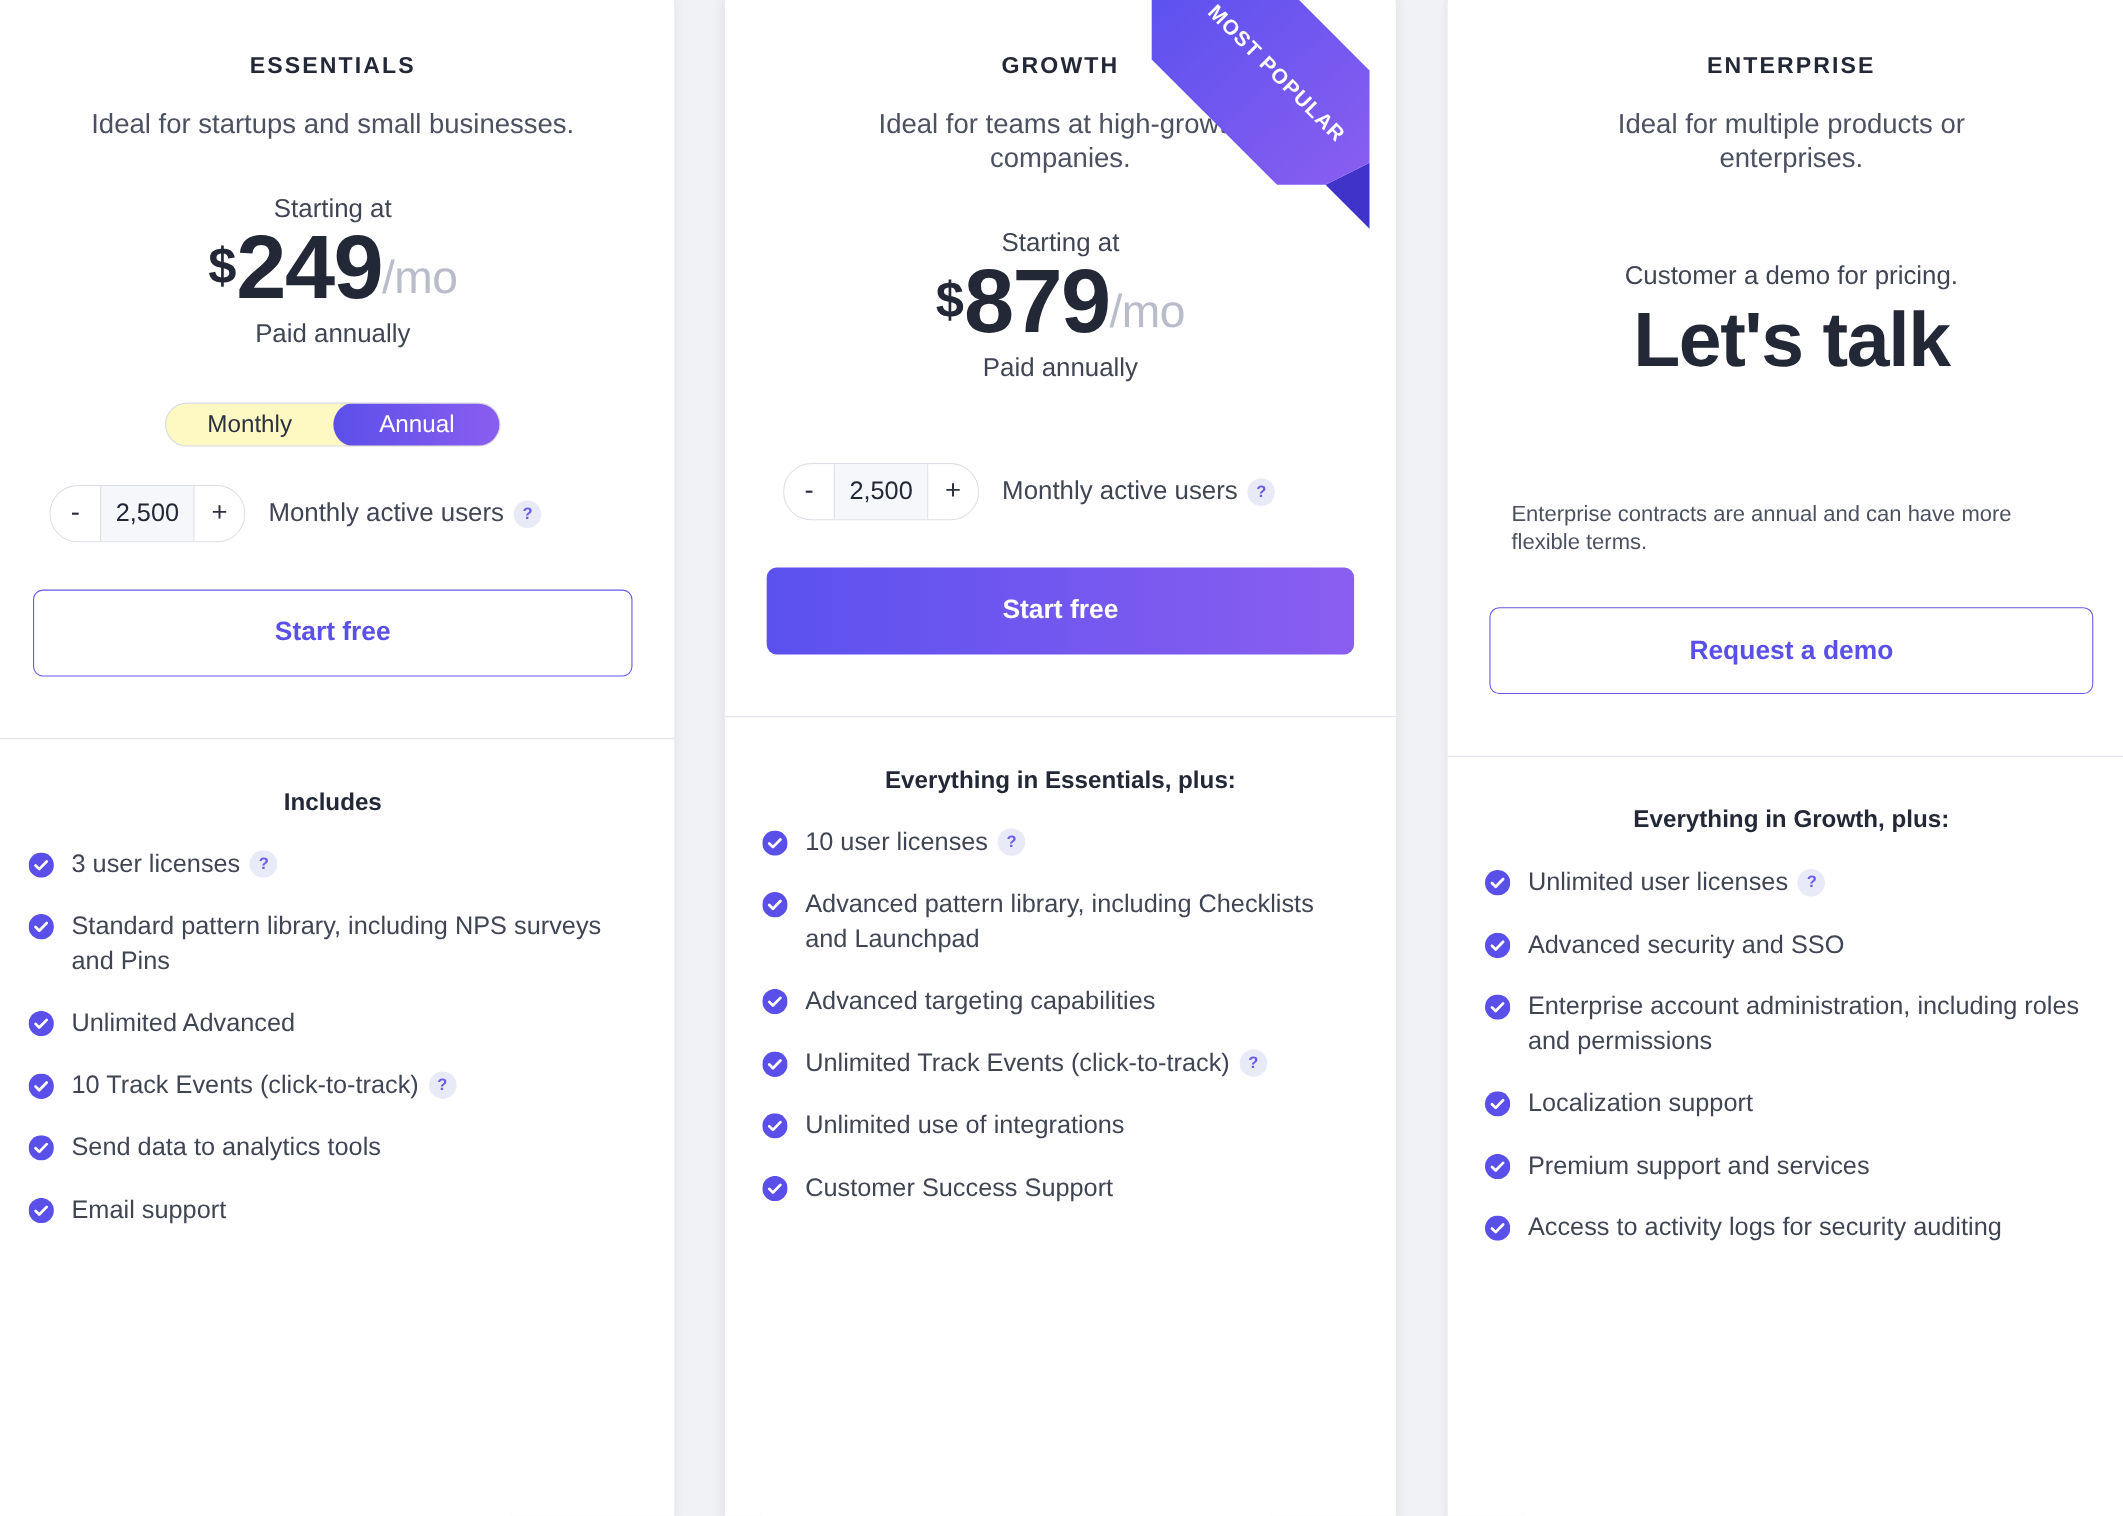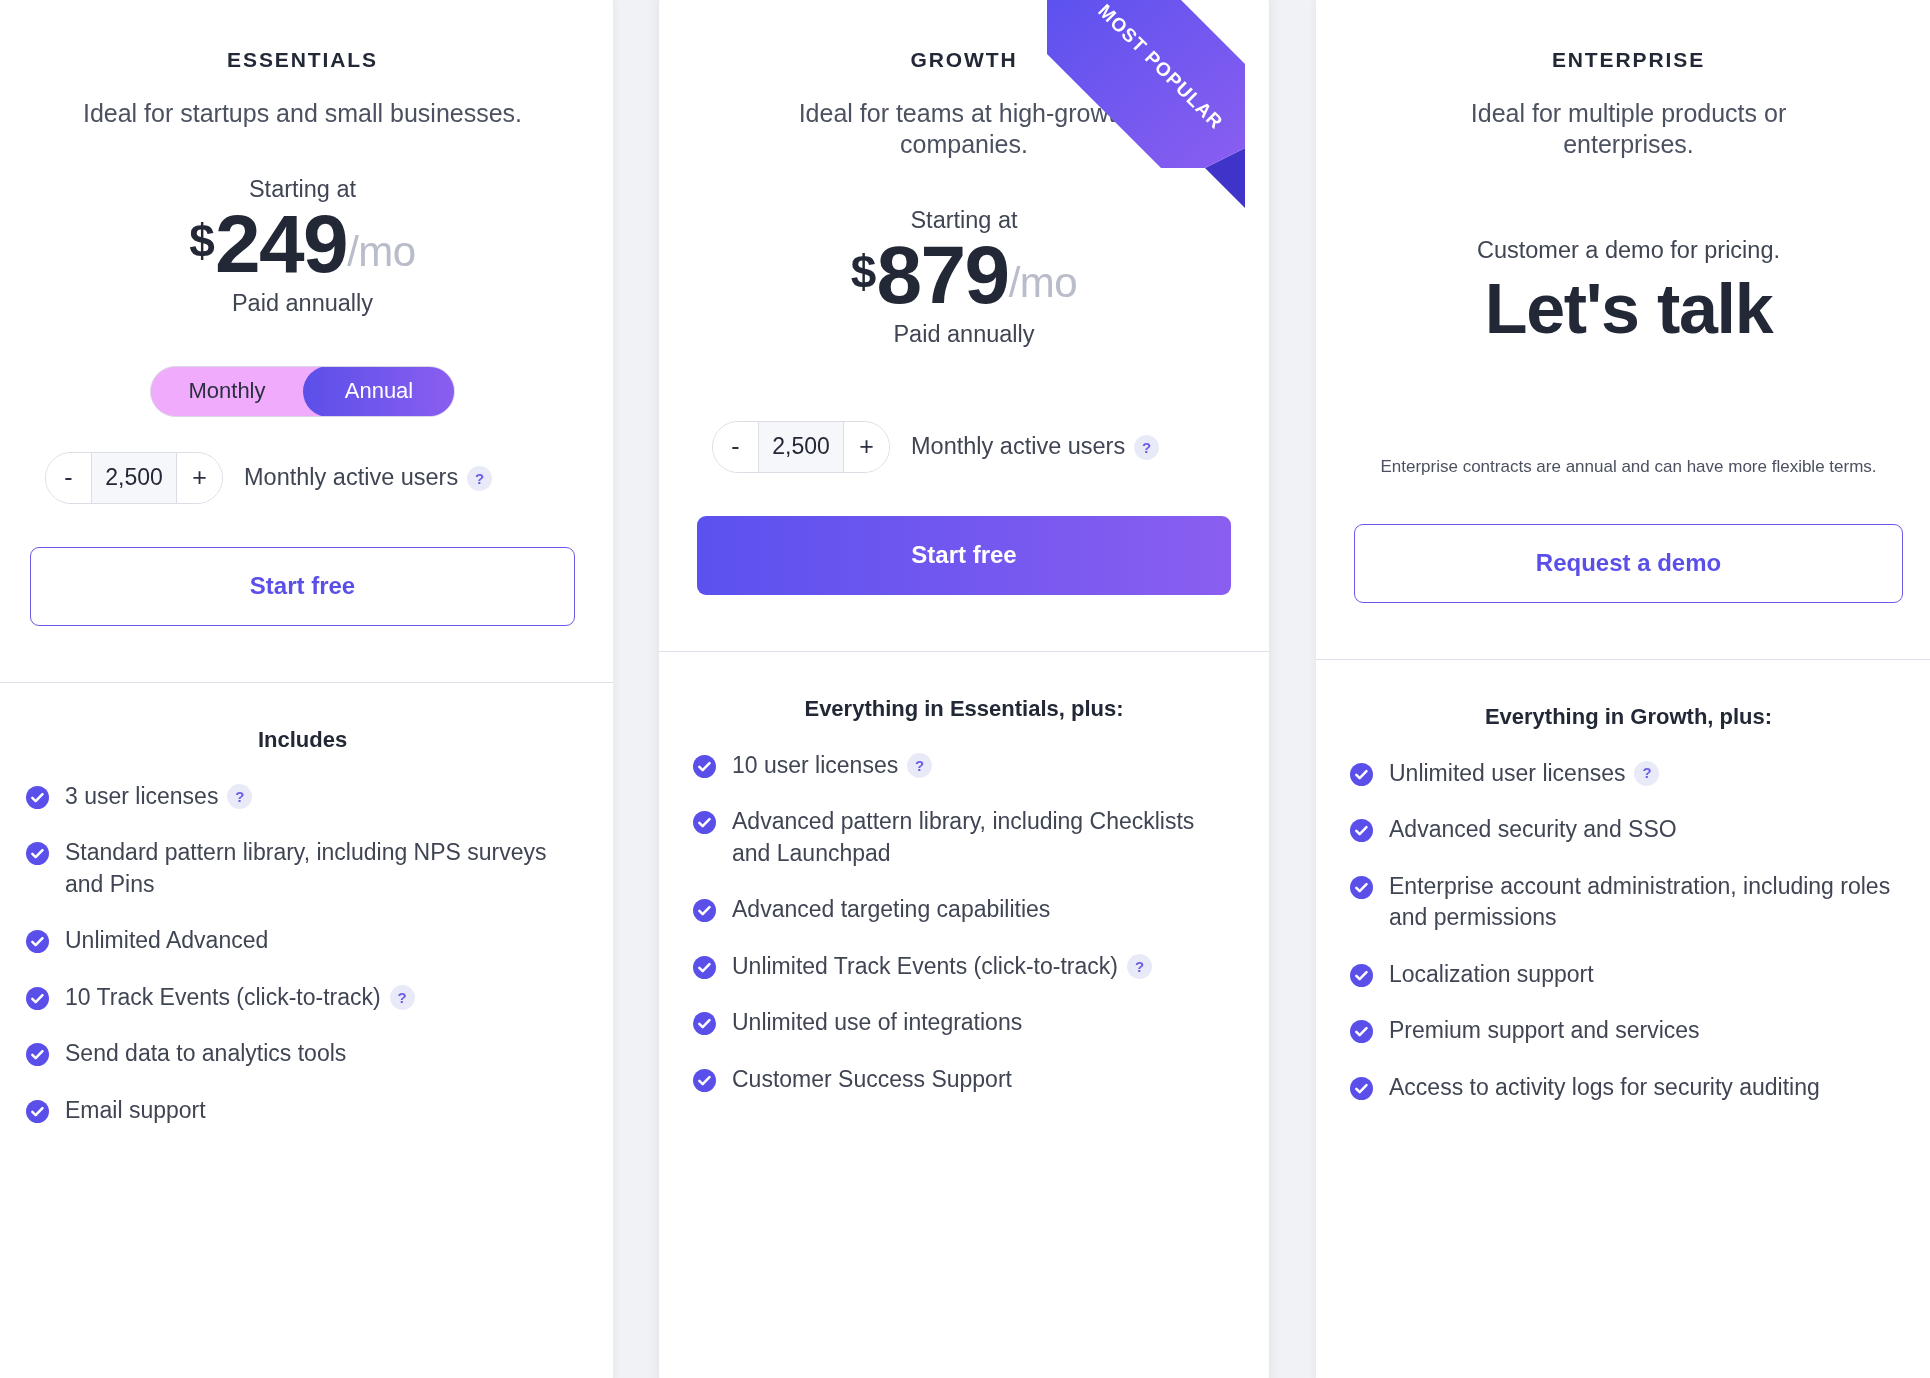--- a/index.html
+++ b/index.html
@@ -127,36 +127,36 @@
   .lets-talk {
     text-align: center;
     font-size: 70px;
     font-weight: 700;
     color: #232836;
     letter-spacing: -1.3px;
     line-height: 1.12;
     margin-top: 6px;
   }
   .ent-terms {
-    text-align: center;
-    font-size: 17px;
+    text-align: left;
+    font-size: 20px;
     line-height: 1.25;
     color: #4b5160;
   }
 
   
   .billing-toggle {
     display: flex;
     width: 305px;
-    height: 51px;
+    height: 40px;
     border-radius: 30px;
     border: 1px solid #d8dae3;
     overflow: hidden;
     margin: 0 auto;
-    background: #f0abfc;
+    background: #fef9c3;
   }
   .toggle-opt {
     flex: 1;
     display: flex;
     align-items: center;
     justify-content: center;
     font-size: 22px;
     color: #2b3040;
     cursor: pointer;
     user-select: none;

